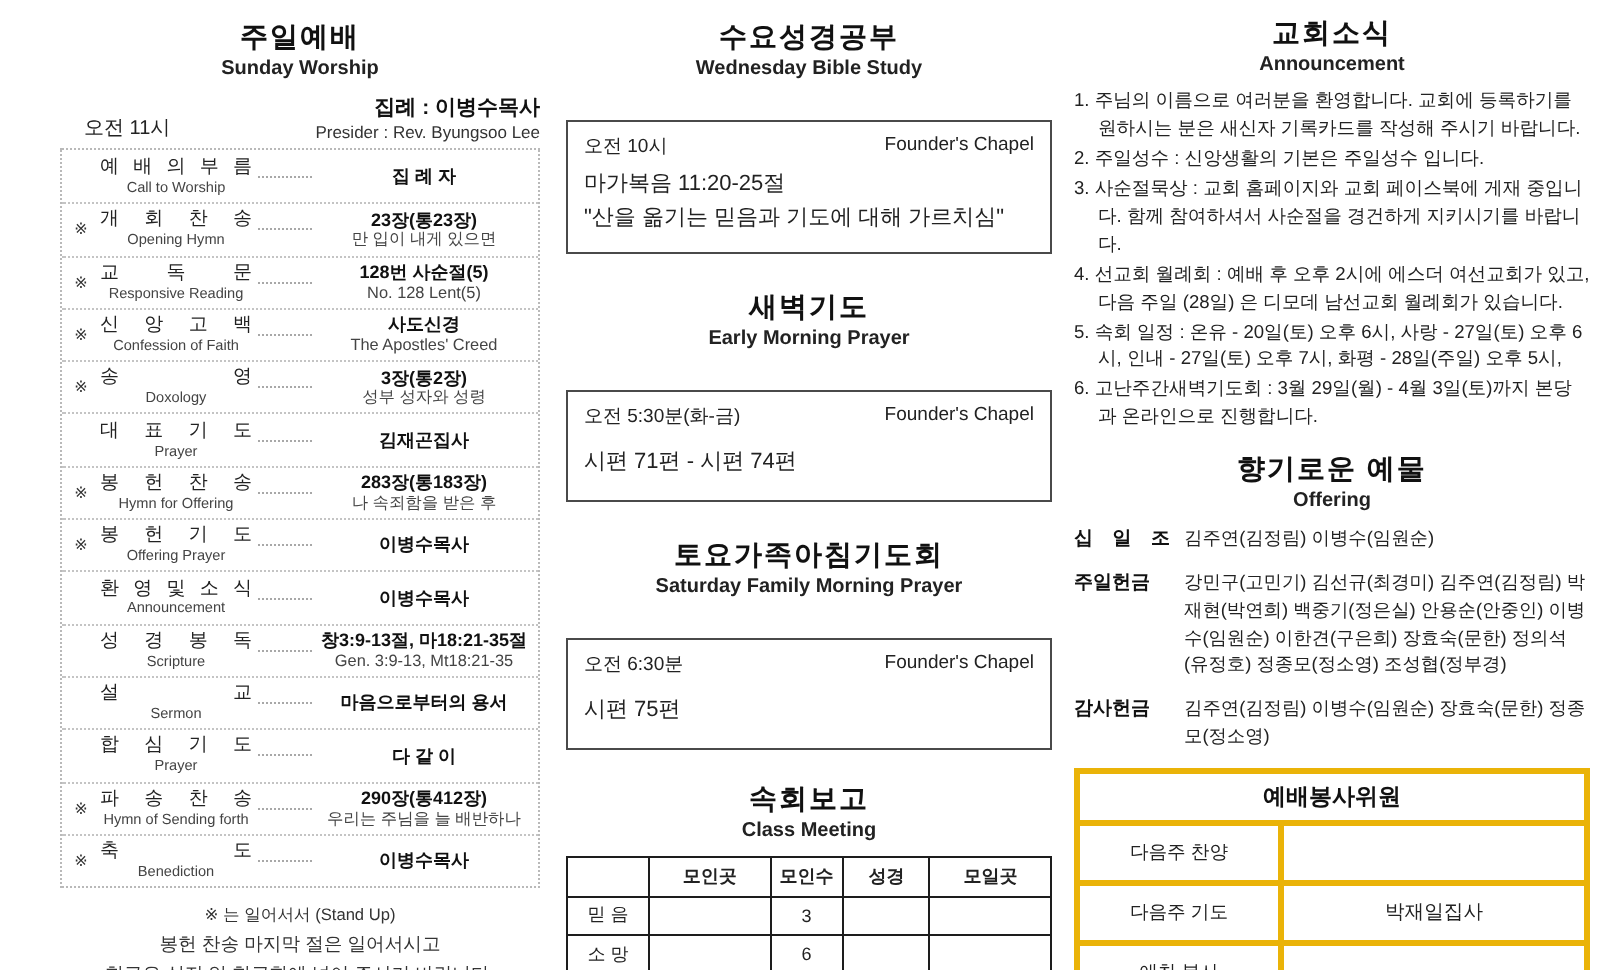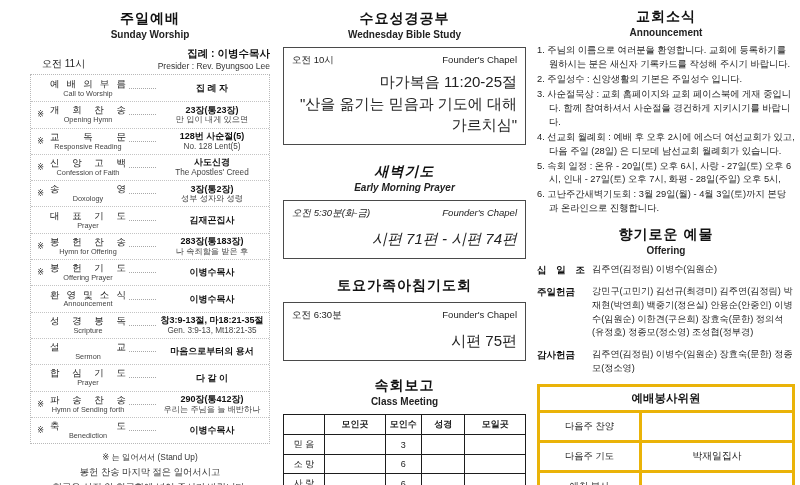--- a/index.html
+++ b/index.html
@@ -35,23 +35,23 @@
   .w-v2 { font-size:8.2px; color:#444; white-space:nowrap; line-height:1.2; }
   .w-v2:empty { display:none; }
 
   .w-foot { margin-top:8px; text-align:center; color:#333; }
   .w-foot .f1 { font-size:8.3px; }
   .w-foot .f2 { font-size:9.3px; margin-top:3px; }
   .w-foot .f3 { font-size:9.3px; margin-top:2px; }
 
   
   .mid-sec { margin-bottom:13px; }
-  .mid-box { border:1px solid #4a4a4a; margin-top:7px; padding:6px 8px 9px 8px; }
+  .mid-box { border:1px solid #4a4a4a; margin-top:20px; padding:6px 8px 9px 8px; }
   .box-top { display:flex; justify-content:space-between; font-size:9.5px; color:#222; }
-  .box-line { text-align:right; font-size:15px; color:#222; margin-top:7px; line-height:1.35; }
+  .box-line { text-align:left; font-size:11px; color:#222; margin-top:7px; line-height:1.35; }
 
   table { border-collapse:collapse; width:100%; }
   .cm-table { margin-top:7px; }
   .cm-table th, .cm-table td { border:1px solid #1d1d1d; font-size:9px; color:#222; text-align:center; padding:0; }
   .cm-table th { height:20px; font-weight:bold; }
   .cm-table td { height:19.5px; }
   .cm-c0 { width:17%; } .cm-c1 { width:25%; } .cm-c2 { width:15%; } .cm-c3 { width:18%; } .cm-c4 { width:25%; }
 
   
   .ann-list { margin-top:6px; }
@@ -268,37 +268,38 @@
     <div class="mid-box" style="min-height:62px;">
       <div class="box-top">
         <span>오전 10시</span>
         <span>Founder's Chapel</span>
       </div>
       <div class="box-line" style="margin-top:5px;">마가복음 11:20-25절</div>
       <div class="box-line" style="margin-top:2px;">"산을 옮기는 믿음과 기도에 대해 가르치심"</div>
     </div>
   </div>
 
-  <div class="mid-sec" style="margin-top:18px;font-style:italic;">
+  <div class="mid-sec" style="margin-top:18px;">
     <div class="sec-title">
       <div class="ko">새벽기도</div>
       <div class="en">Early Morning Prayer</div>
     </div>
     <div class="mid-box" style="min-height:56px;">
       <div class="box-top">
         <span>오전 5:30분(화-금)</span>
         <span>Founder's Chapel</span>
       </div>
       <div class="box-line" style="margin-top:9px;">시편 71편 - 시편 74편</div>
     </div>
   </div>
 
   <div class="mid-sec" style="margin-top:18px;">
     <div class="sec-title">
       <div class="ko">토요가족아침기도회</div>
+      <div class="en">Saturday Family Morning Prayer</div>
     </div>
     <div class="mid-box" style="min-height:56px;">
       <div class="box-top">
         <span>오전 6:30분</span>
         <span>Founder's Chapel</span>
       </div>
       <div class="box-line" style="margin-top:9px;">시편 75편</div>
     </div>
   </div>
 

